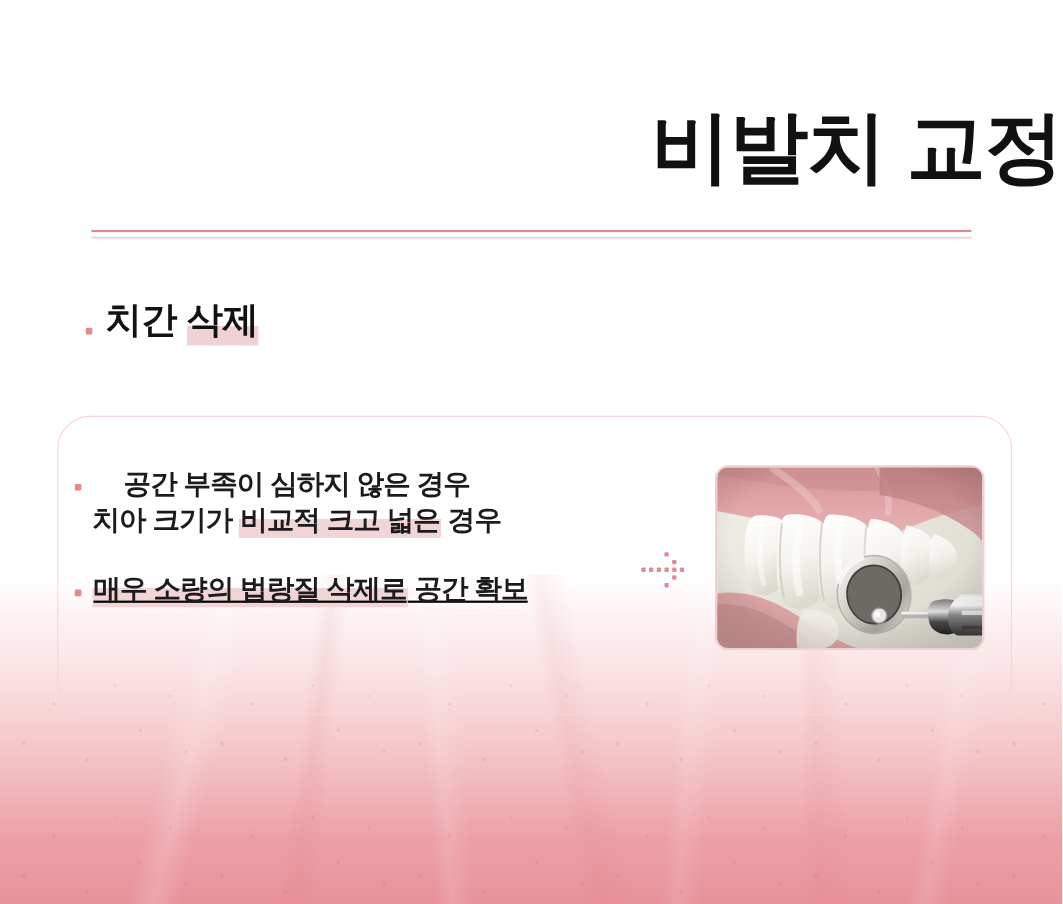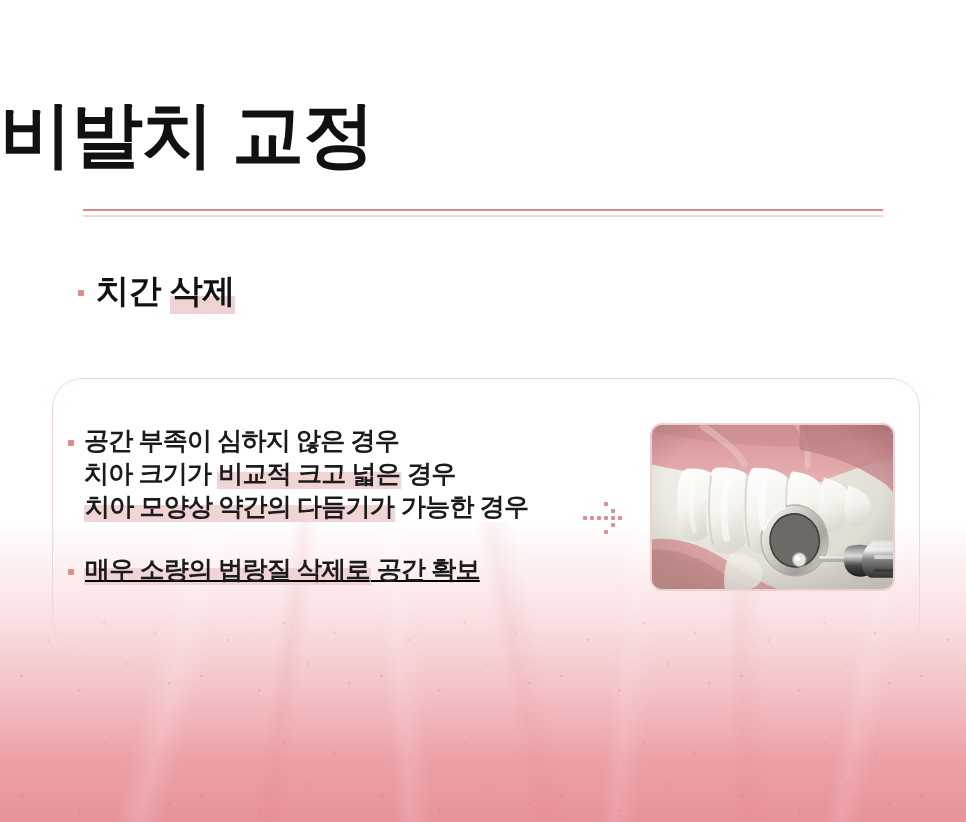--- a/index.html
+++ b/index.html
@@ -62,38 +62,38 @@
       radial-gradient(circle at 86% 34%, rgba(196,90,98,.6) 0 1.1px, transparent 1.5px),
       radial-gradient(circle at 94% 76%, rgba(196,90,98,.7) 0 1.2px, transparent 1.6px);
     background-size:180px 120px;
     pointer-events:none;
   }
 
   
   .title {
     position:absolute;
     left:0; right:0; top:98px;
-    text-align:left;
+    text-align:right;
     font-size:72px;
     font-weight:700;
     letter-spacing:-1px;
     color:#111111;
     line-height:1.0;
   }
 
   
   .rule-wrap { position:absolute; left:83px; width:800px; top:209px; }
   .rule-top    { height:2px; background:#d98b8b; }
   .rule-bottom { height:2px; background:#f2d7d7; margin-top:4px; }
 
   
   .subtitle-row {
     position:absolute;
     left:78px; top:270px;
-    display:flex; align-items:flex-start;
+    display:flex; align-items:center;
   }
   .bullet-sq {
     width:6px; height:6px;
     background:#e08b8b;
     border-radius:1px;
     margin-top:20px; margin-right:12px;
     flex:0 0 auto;
   }
   .subtitle-text {
     font-size:33px;
@@ -136,20 +136,21 @@
     border-radius:1px;
     margin-top:16px; margin-right:10px;
     flex:0 0 auto;
   }
   .li .lines {
     font-size:25px;
     font-weight:700;
     color:#1b1b1b;
     line-height:1.32;
     letter-spacing:-.8px;
+    text-align:center;
   }
   .li .lines .ln { display:block; white-space:nowrap; }
   .hl2 {
     background:linear-gradient(to top, #f0d4d6 0 58%, transparent 58% 100%);
     padding:0 1px 2px 1px;
   }
 
   
   .dot-arrow {
     position:absolute;
@@ -210,21 +211,20 @@
 
   <div class="content-box"></div>
 
   <div class="body-list">
 
     <div class="li">
       <span class="dot"></span>
       <span class="lines">
         <span class="ln"><span>공간 부족이 심하지 않은 경우</span><span></span></span>
         <span class="ln"><span>치아 크기가 </span><span class="hl2">비교적 크고 넓은</span><span> 경우</span></span>
-        <span class="ln"><span></span><span class="hl2">치아 모양상 약간의 다듬기가</span><span> 가능한 경우</span></span>
       </span>
     </div>
 
     <div class="li">
       <span class="dot"></span>
       <span class="lines">
         <span class="ln"><span></span><span class="hl2">매우 소량의 법랑질 삭제로</span><span> 공간 확보</span></span>
       </span>
     </div>
 

